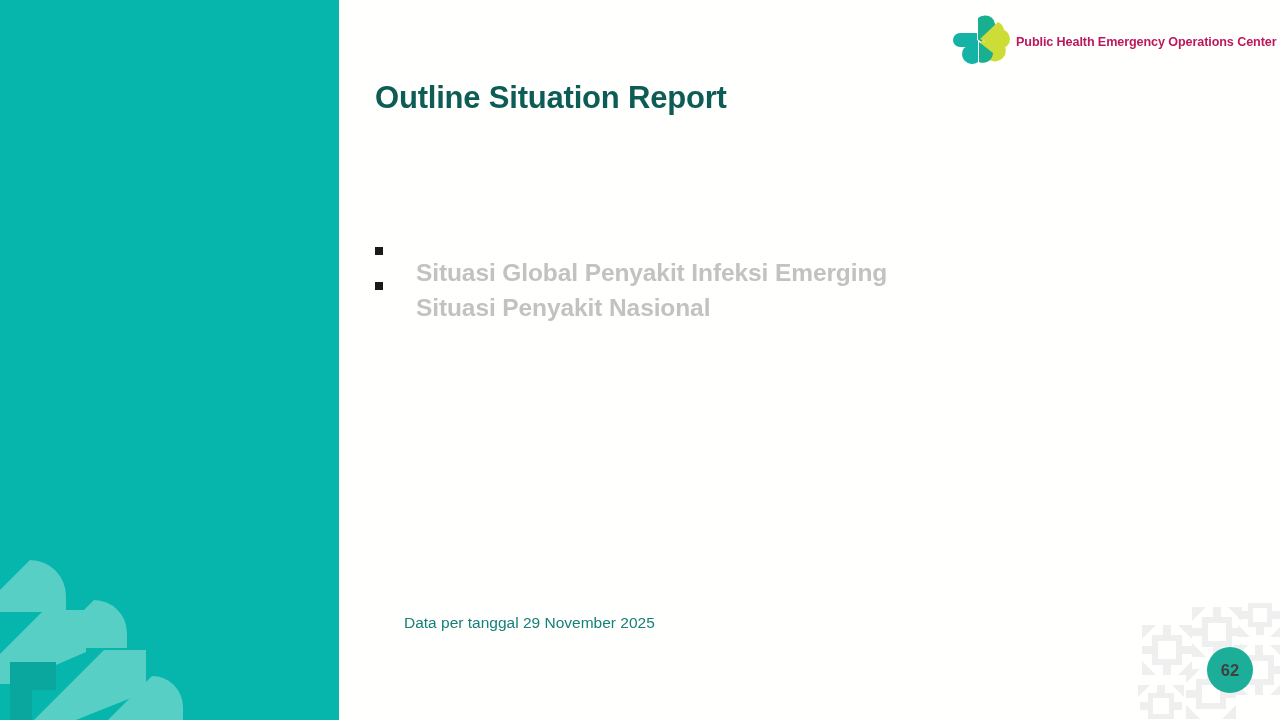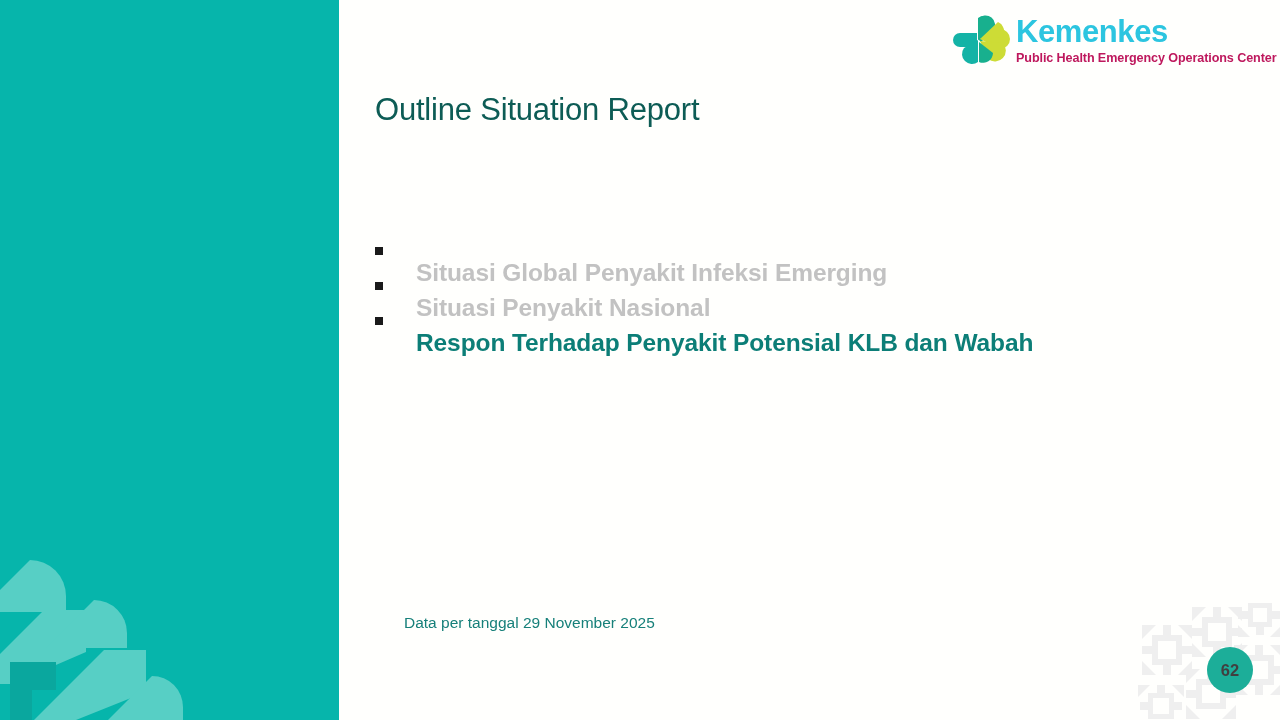--- a/index.html
+++ b/index.html
@@ -81,23 +81,23 @@
     letter-spacing: -0.1px;
     line-height: 1;
     white-space: nowrap;
     font-family: "Liberation Sans", sans-serif;
   }
 
   
   .page-title {
     position: absolute;
     left: 375px;
-    top: 92px;
+    top: 80px;
     font-size: 31px;
-    font-weight: normal;
+    font-weight: bold;
     color: #0d5c55;
     letter-spacing: -0.2px;
     white-space: nowrap;
   }
 
   
   .outline-list {
     position: absolute;
     left: 375px;
     top: 251px;
@@ -211,39 +211,34 @@
       <path d="M 30 31 L 30 53 A 10 10 0 0 1 16 39 Z" fill="#14b3a6"></path>
 
       <path d="M 32 30 L 52 20 A 10 10 0 0 1 52 40 Z" fill="#cddc36"></path>
       <path d="M 32 30 L 50 13 A 11 11 0 0 1 55 28 Z" fill="#cddc36"></path>
 
       <path d="M 32 32 L 55 34 A 11 11 0 0 1 40 50 Z" fill="#cddc36"></path>
 
       <path d="M 31 33 L 45 44 A 10 10 0 0 1 31 53 Z" fill="#18b08e"></path>
     </svg>
     <div class="logo-text">
-      <div class="logo-word">Kemenkes</div>
       <div class="logo-sub">Public Health Emergency Operations Center</div>
     </div>
   </div>
 
   <div class="page-title">Outline Situation Report</div>
 
   <ul class="outline-list">
     <li class="outline-item muted">
       <span class="bullet-square"></span>
       <span class="outline-label">Situasi Global Penyakit Infeksi Emerging</span>
     </li>
     <li class="outline-item muted">
       <span class="bullet-square"></span>
       <span class="outline-label">Situasi Penyakit Nasional</span>
-    </li>
-    <li class="outline-item active">
-      <span class="bullet-square"></span>
-      <span class="outline-label">Respon Terhadap Penyakit Potensial KLB dan Wabah</span>
     </li>
   </ul>
 
   <div class="footer-note">Data per tanggal 29 November 2025</div>
 
   <svg class="corner-ornament" viewBox="0 0 150 135" xmlns="http://www.w3.org/2000/svg">
     <g fill="#efefef">
       <g transform="translate(12,40)">
         <rect x="10" y="10" width="30" height="30"></rect>
         <rect x="16" y="16" width="18" height="18" fill="#fffffd"></rect>

